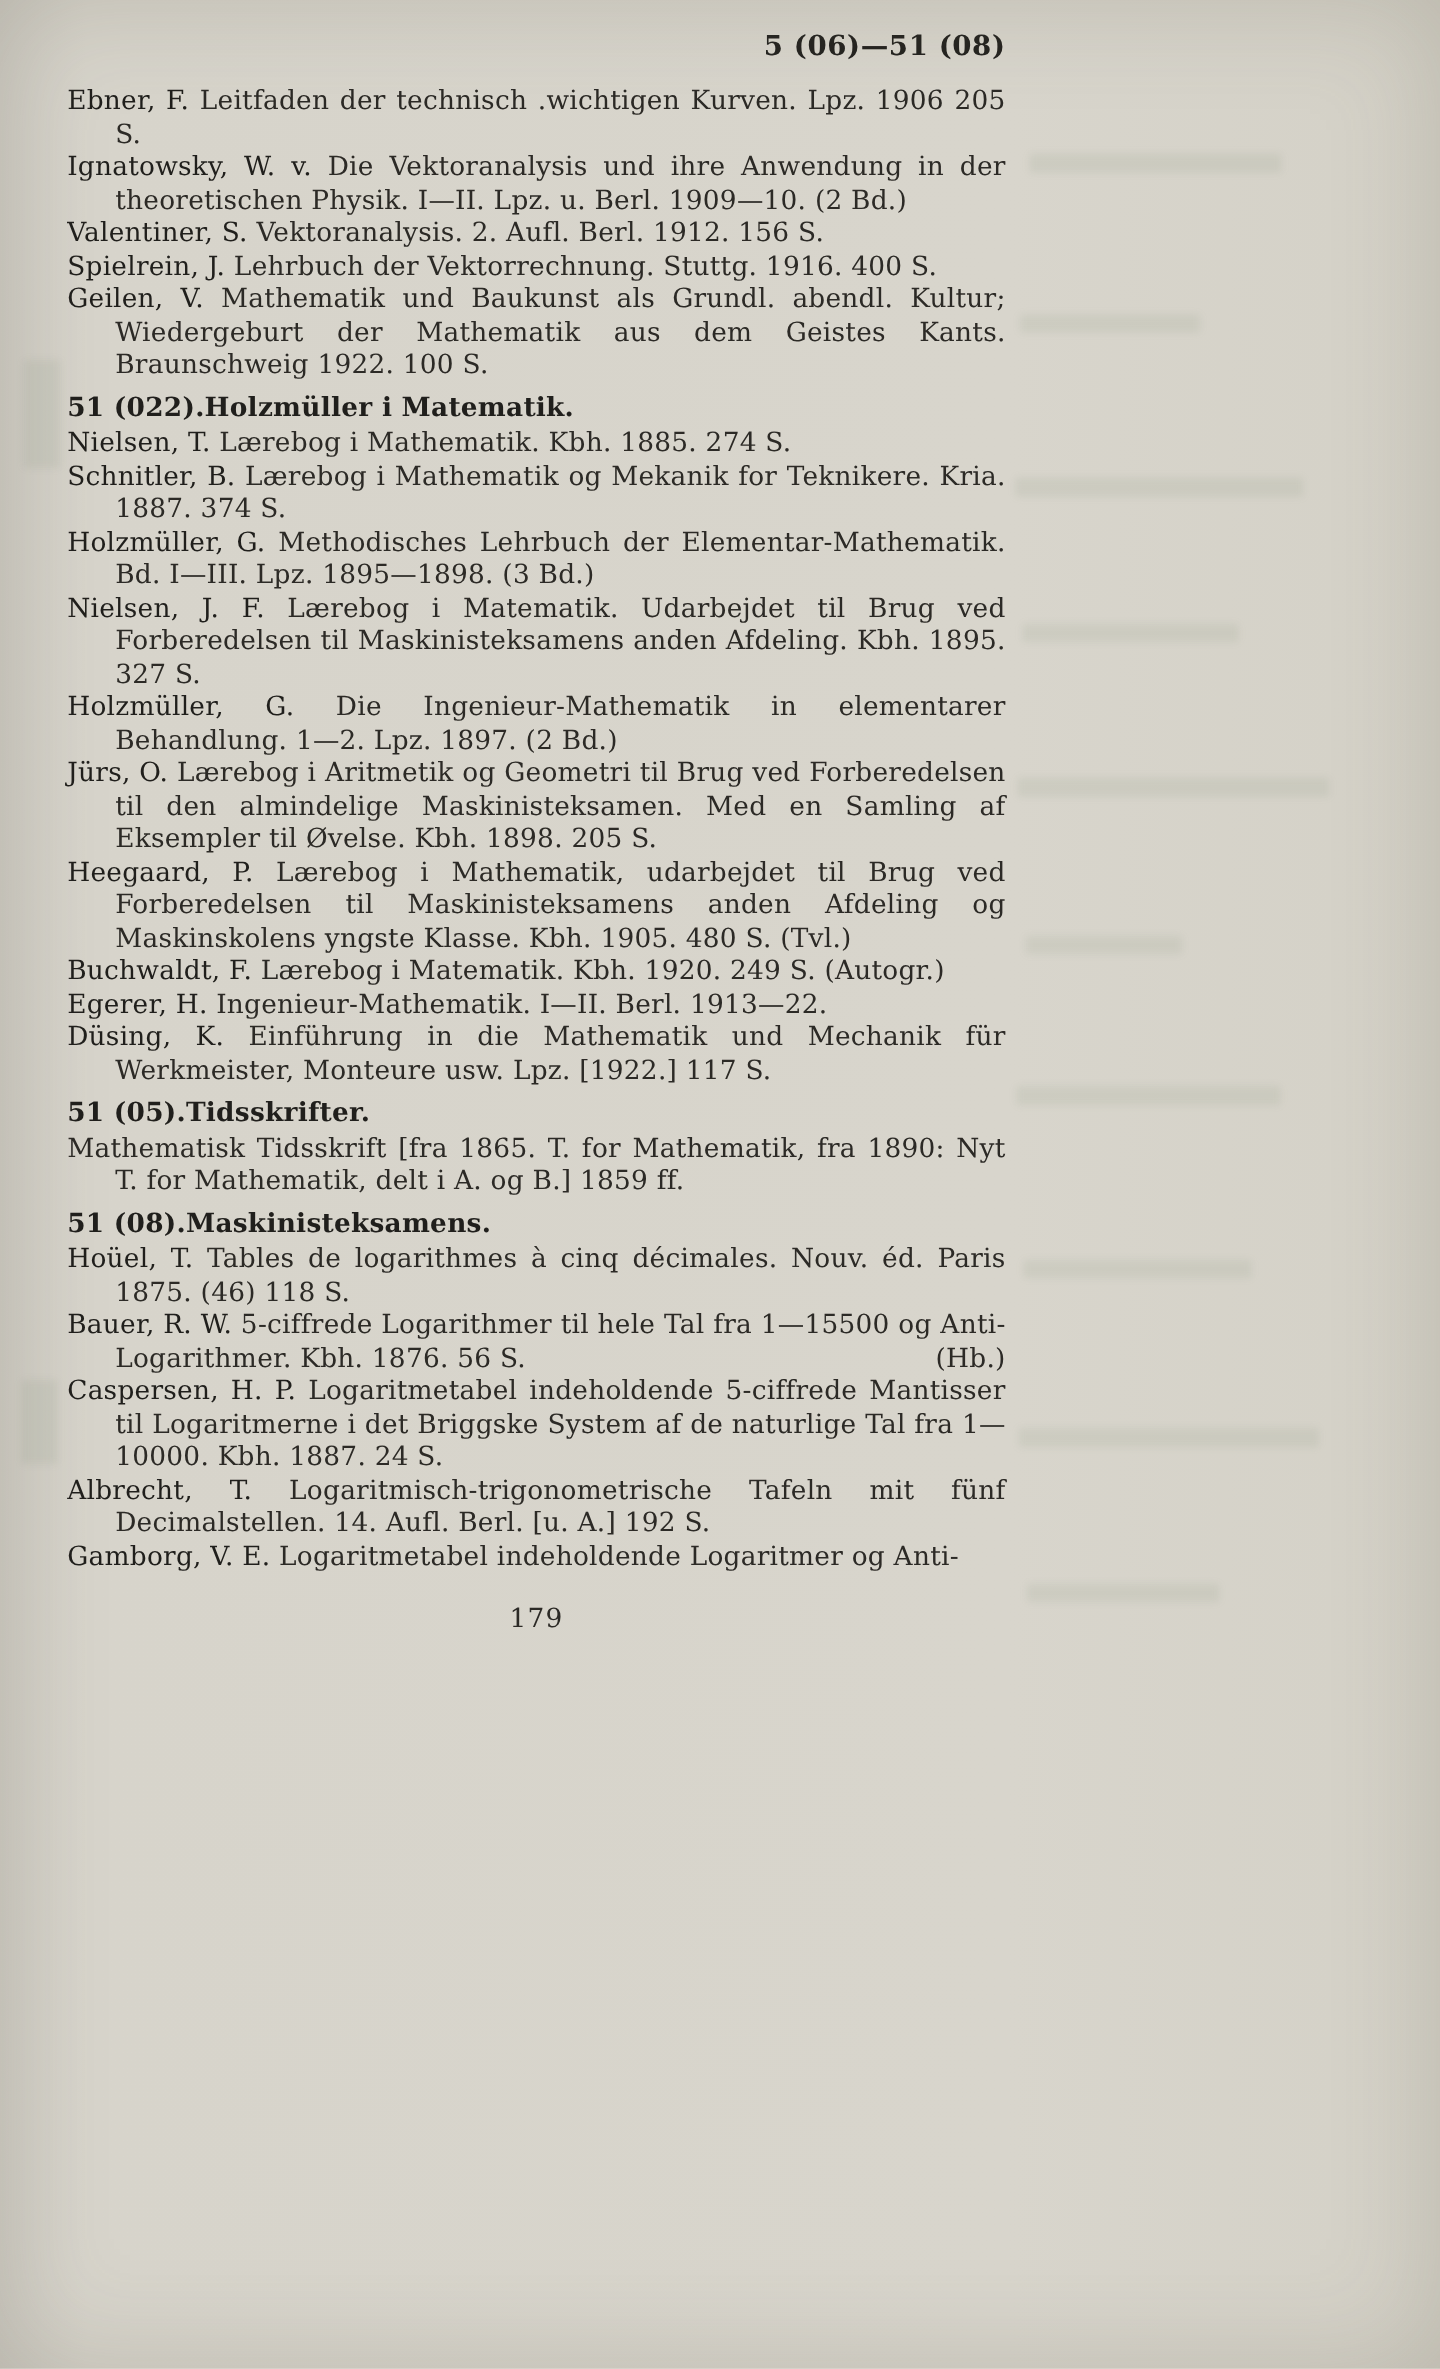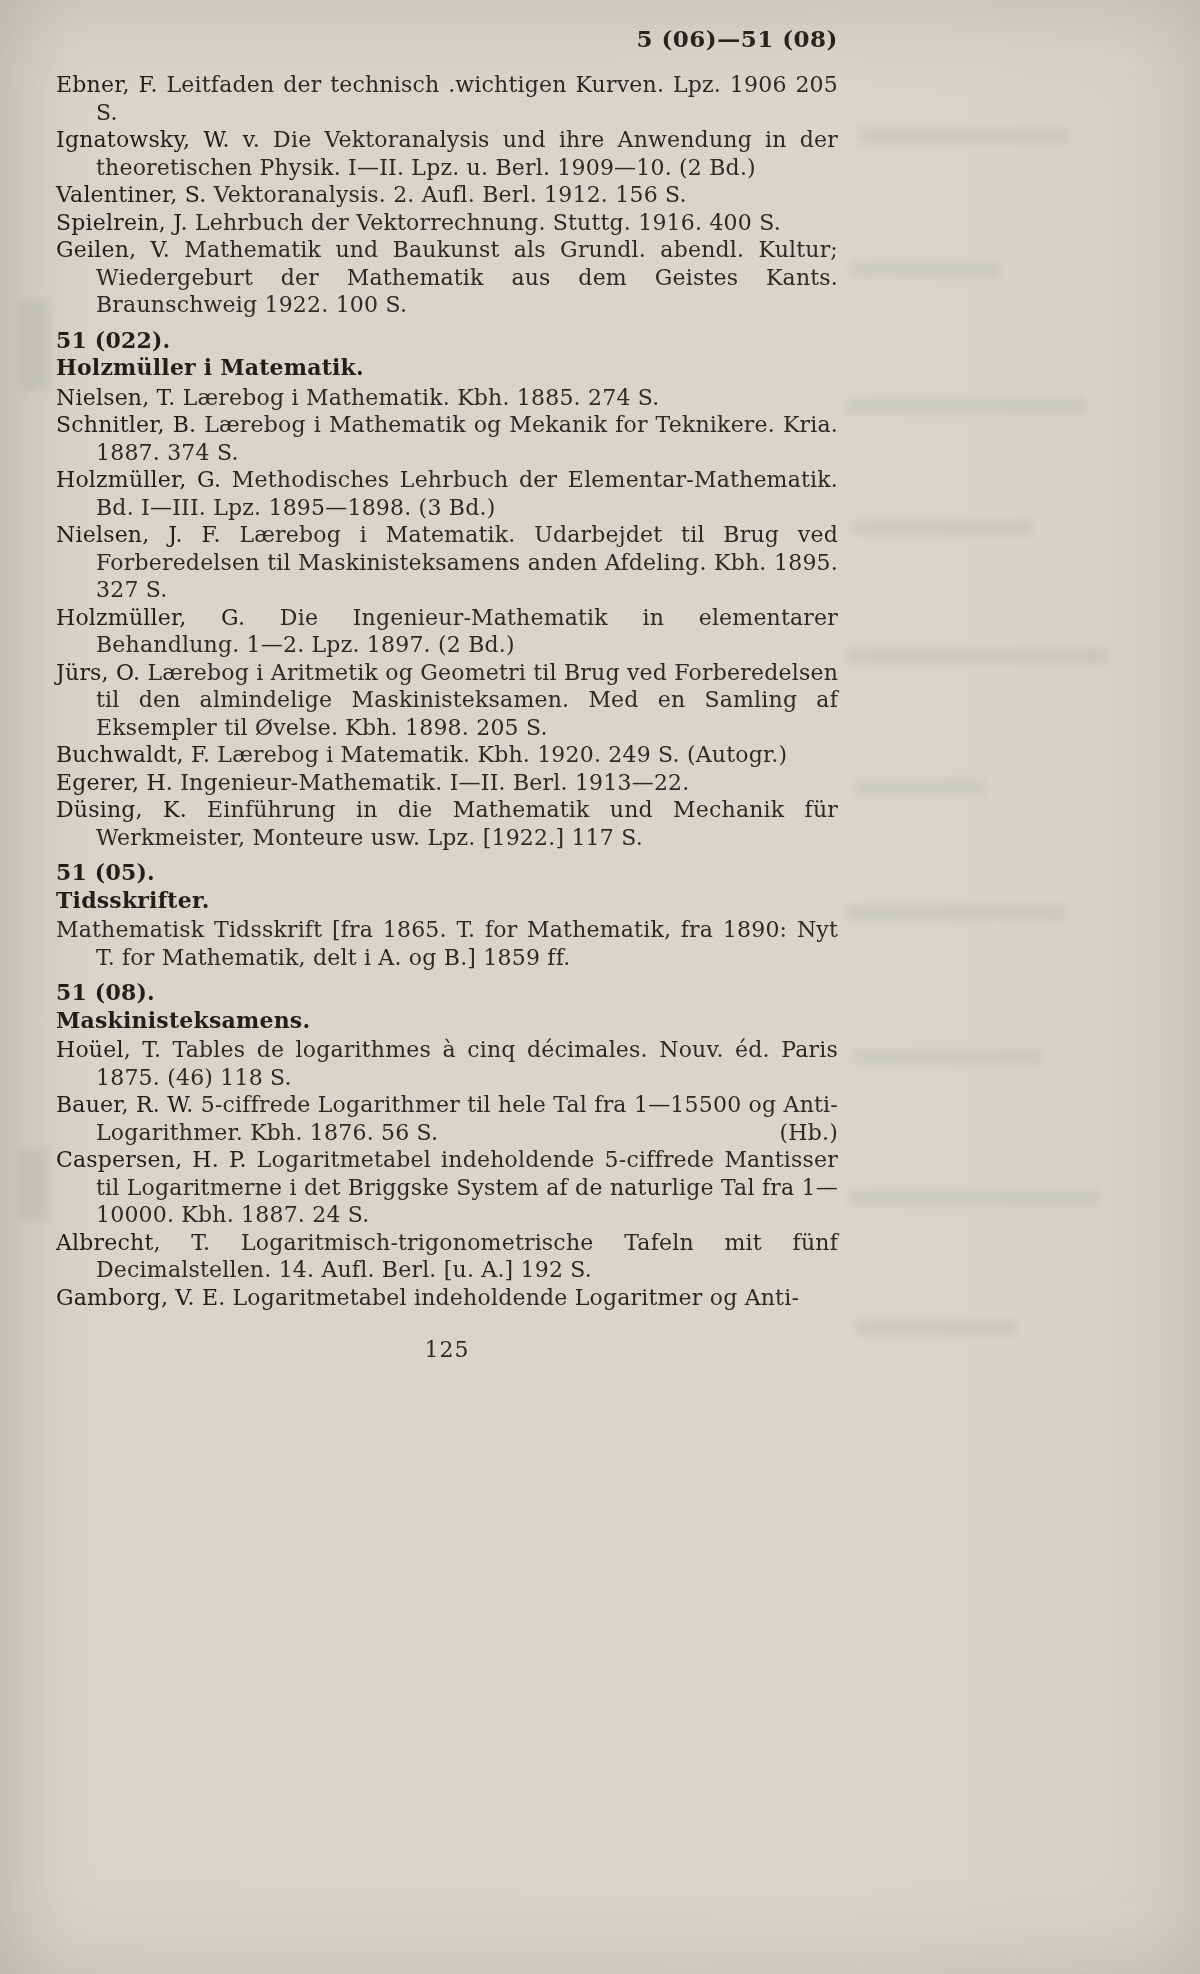--- a/index.html
+++ b/index.html
@@ -49,21 +49,20 @@
   }
   .section-row {
     display: flex;
     font-weight: bold;
     font-size: 22px;
     line-height: 27.5px;
     margin-top: 8px;
     margin-bottom: 2px;
     color: #201f1c;
     letter-spacing: 0.2px;
-    flex-direction: column;
   }
   .tail { float: right; }
   .page-number {
     text-align: center;
     margin-top: 26px;
     font-size: 22px;
     letter-spacing: 1px;
   }
   
   .bleed {
@@ -104,34 +103,35 @@
         <div class="section-row">
           <span>51 (022).</span>
           <span>Holzmüller i Matematik.</span>
         </div>
         <p class="entry"><b>Nielsen, T.</b> <span>Lærebog i Mathematik. Kbh. 1885. 274 S.</span></p>
         <p class="entry"><b>Schnitler, B.</b> <span>Lærebog i Mathematik og Mekanik for Teknikere. Kria. 1887. 374 S.</span></p>
         <p class="entry"><b>Holzmüller, G.</b> <span>Methodisches Lehrbuch der Elementar-Mathematik. Bd. I—III. Lpz. 1895—1898. (3 Bd.)</span></p>
         <p class="entry"><b>Nielsen, J. F.</b> <span>Lærebog i Matematik. Udarbejdet til Brug ved Forberedelsen til Maskinisteksamens anden Afdeling. Kbh. 1895. 327 S.</span></p>
         <p class="entry"><b>Holzmüller, G.</b> <span>Die Ingenieur-Mathematik in elementarer Behandlung. 1—2. Lpz. 1897. (2 Bd.)</span></p>
         <p class="entry"><b>Jürs, O.</b> <span>Lærebog i Aritmetik og Geometri til Brug ved Forberedelsen til den almindelige Maskinisteksamen. Med en Samling af Eksempler til Øvelse. Kbh. 1898. 205 S.</span></p>
+        <p class="entry"><b>Heegaard, P.</b> <span>Lærebog i Mathematik, udarbejdet til Brug ved Forberedelsen til Maskinisteksamens anden Afdeling og Maskinskolens yngste Klasse. Kbh. 1905. 480 S. (Tvl.)</span></p>
         <p class="entry"><b>Buchwaldt, F.</b> <span>Lærebog i Matematik. Kbh. 1920. 249 S. (Autogr.)</span></p>
         <p class="entry"><b>Egerer, H.</b> <span>Ingenieur-Mathematik. I—II. Berl. 1913—22.</span></p>
         <p class="entry"><b>Düsing, K.</b> <span>Einführung in die Mathematik und Mechanik für Werkmeister, Monteure usw. Lpz. [1922.] 117 S.</span></p>
         <div class="section-row">
           <span>51 (05).</span>
           <span>Tidsskrifter.</span>
         </div>
         <p class="entry"><span>Mathematisk Tidsskrift [fra 1865. T. for Mathematik, fra 1890: Nyt T. for Mathematik, delt i A. og B.] 1859 ff.</span></p>
         <div class="section-row">
           <span>51 (08).</span>
           <span>Maskinisteksamens.</span>
         </div>
         <p class="entry"><b>Hoüel, T.</b> <span>Tables de logarithmes à cinq décimales. Nouv. éd. Paris 1875. (46) 118 S.</span></p>
         <p class="entry"><b>Bauer, R. W.</b> <span>5-ciffrede Logarithmer til hele Tal fra 1—15500 og Anti-Logarithmer. Kbh. 1876. 56 S.</span> <span class="tail">(Hb.)</span></p>
         <p class="entry"><b>Caspersen, H. P.</b> <span>Logaritmetabel indeholdende 5-ciffrede Mantisser til Logaritmerne i det Briggske System af de naturlige Tal fra 1—10000. Kbh. 1887. 24 S.</span></p>
         <p class="entry"><b>Albrecht, T.</b> <span>Logaritmisch-trigonometrische Tafeln mit fünf Decimalstellen. 14. Aufl. Berl. [u. A.] 192 S.</span></p>
         <p class="entry"><b>Gamborg, V. E.</b> <span>Logaritmetabel indeholdende Logaritmer og Anti-</span></p>
       </div>
 
-    <div class="page-number">125</div>
+    <div class="page-number">179</div>
   </div>
 </div>
 
 </body></html>

